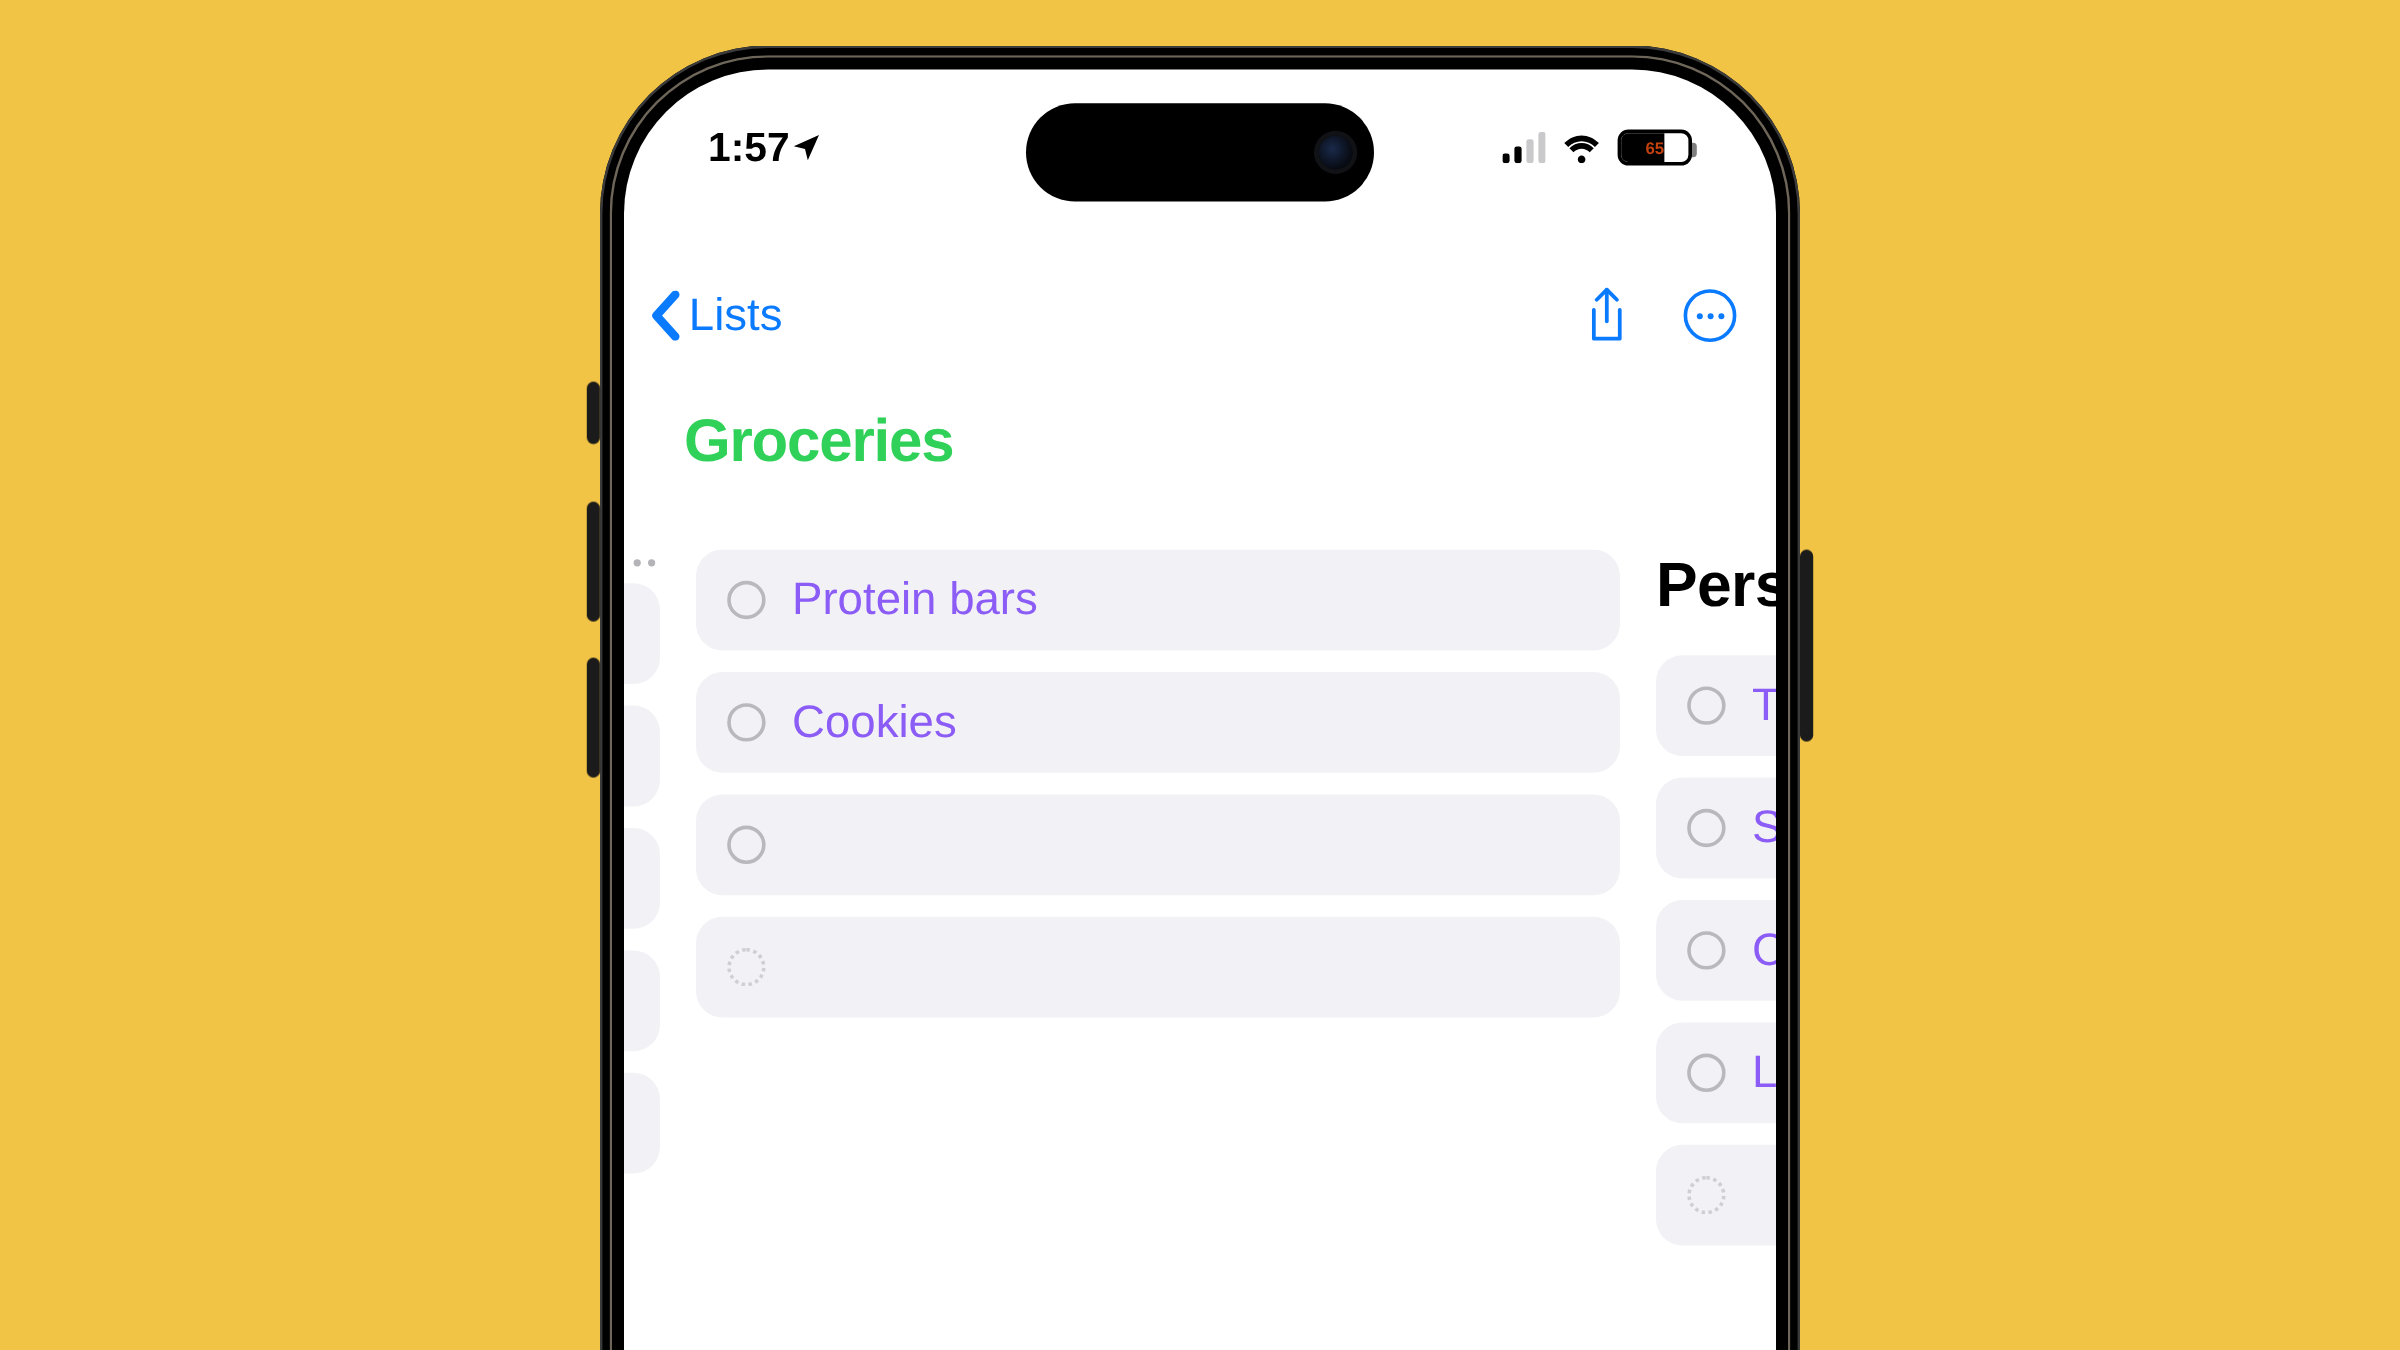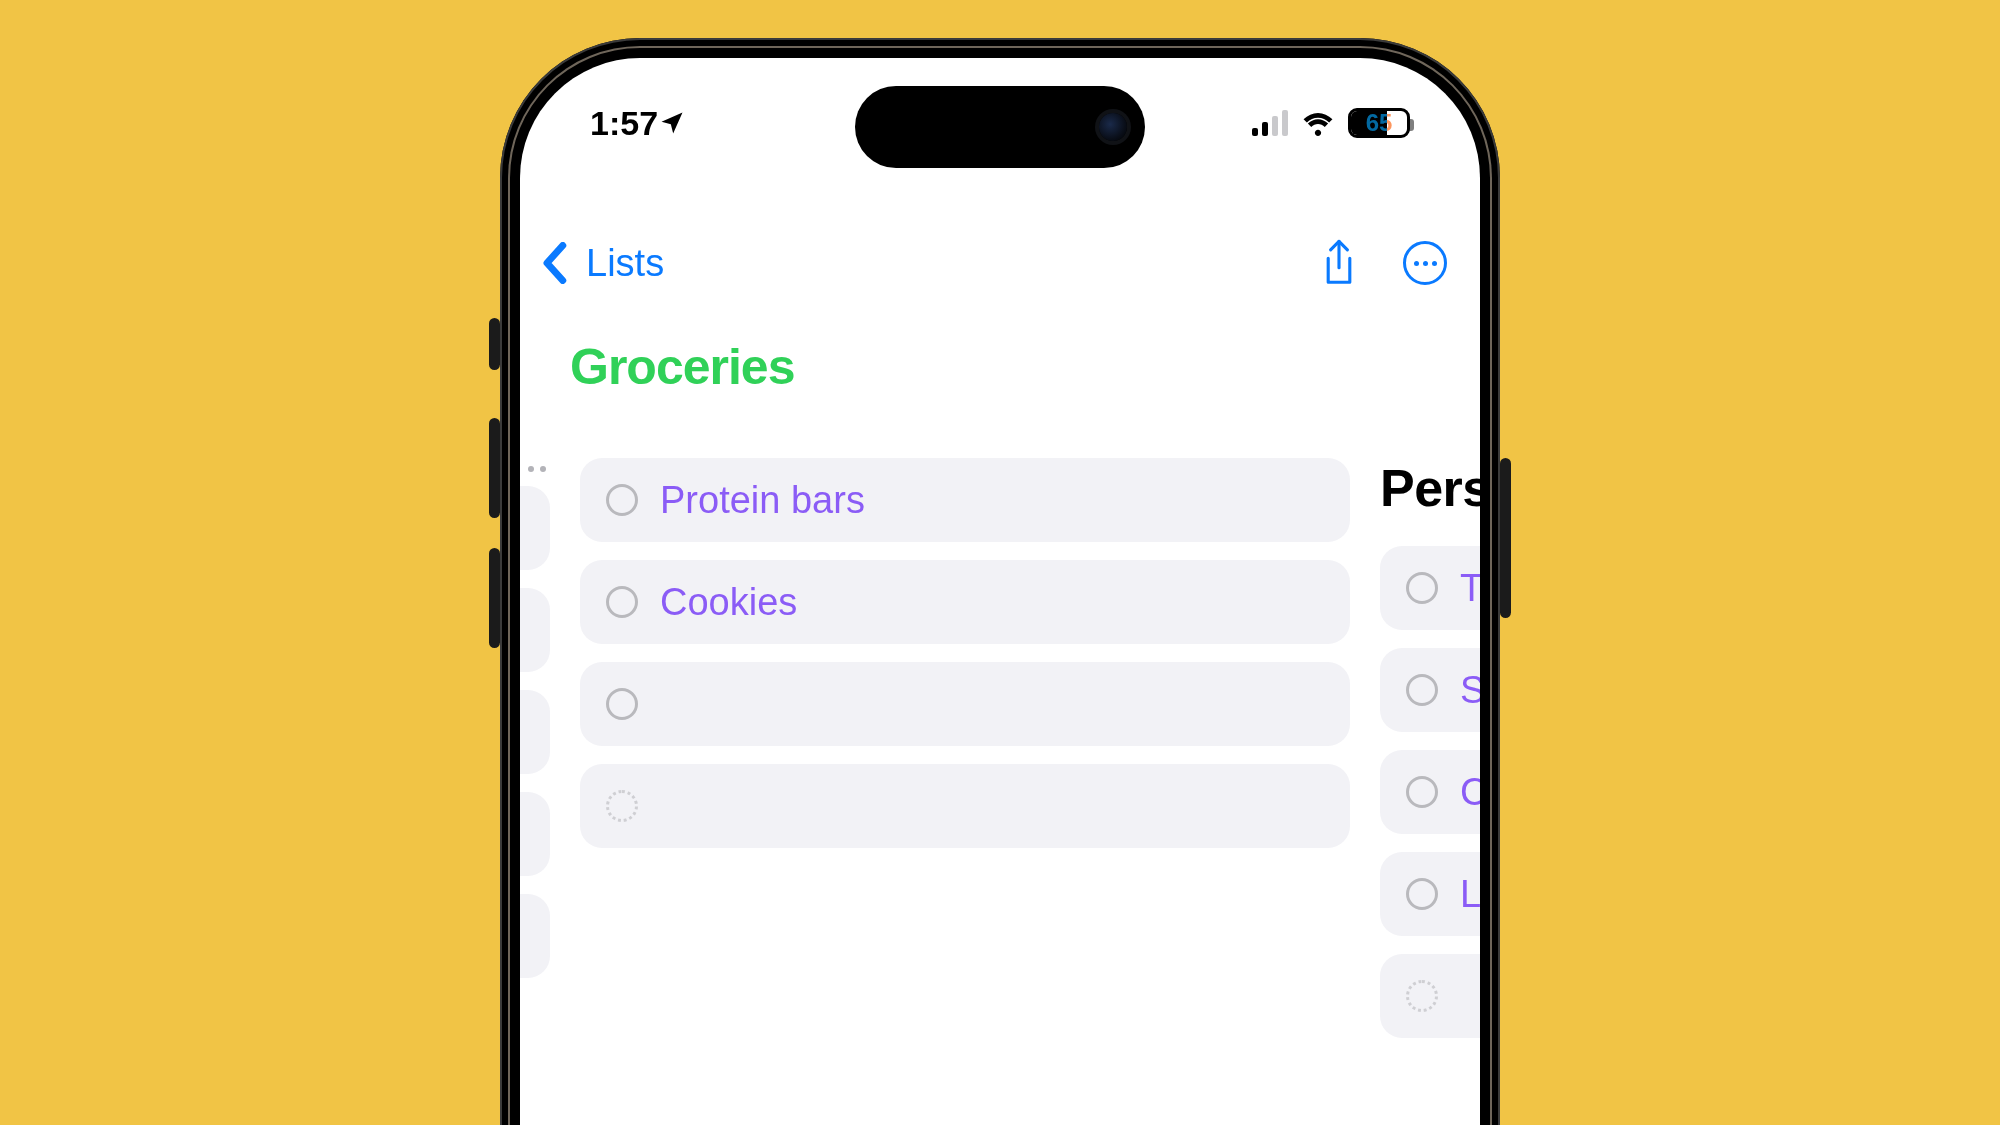--- a/index.html
+++ b/index.html
@@ -84,31 +84,31 @@
   .battery::after{
     content:"";position:absolute;right:-7px;top:8px;width:5px;height:12px;
     background:#000;border-radius:0 3px 3px 0;opacity:.5;
   }
   .battery-fill{
     position:absolute;left:0;top:0;bottom:0;width:65%;
     background:#000;border-radius:6px 0 0 6px;
   }
   .battery-num{
     position:absolute;inset:0;display:flex;align-items:center;justify-content:center;
-    font-size:24px;font-weight:700;color:#0369a1;mix-blend-mode:difference;
+    font-size:14px;font-weight:700;color:#c2410c;mix-blend-mode:difference;
   }
 
   
   .nav{
     position:absolute;top:170px;left:0;right:0;height:70px;
     display:flex;align-items:center;justify-content:space-between;
     padding:0 30px 0 10px;
   }
   .back{
-    display:flex;align-items:center;gap:18px;
+    display:flex;align-items:center;gap:6px;
     color:var(--ios-blue);font-size:38px;font-weight:400;
     padding:6px 10px;cursor:pointer;
   }
   .nav-actions{display:flex;align-items:center;gap:36px;}
   .nav-btn{width:50px;height:50px;display:flex;align-items:center;justify-content:center;cursor:pointer;}
   .more-circle{
     width:44px;height:44px;border:3.5px solid var(--ios-blue);border-radius:50%;
     display:flex;align-items:center;justify-content:center;gap:4px;
   }
   .more-circle span{width:5px;height:5px;background:var(--ios-blue);border-radius:50%;}

